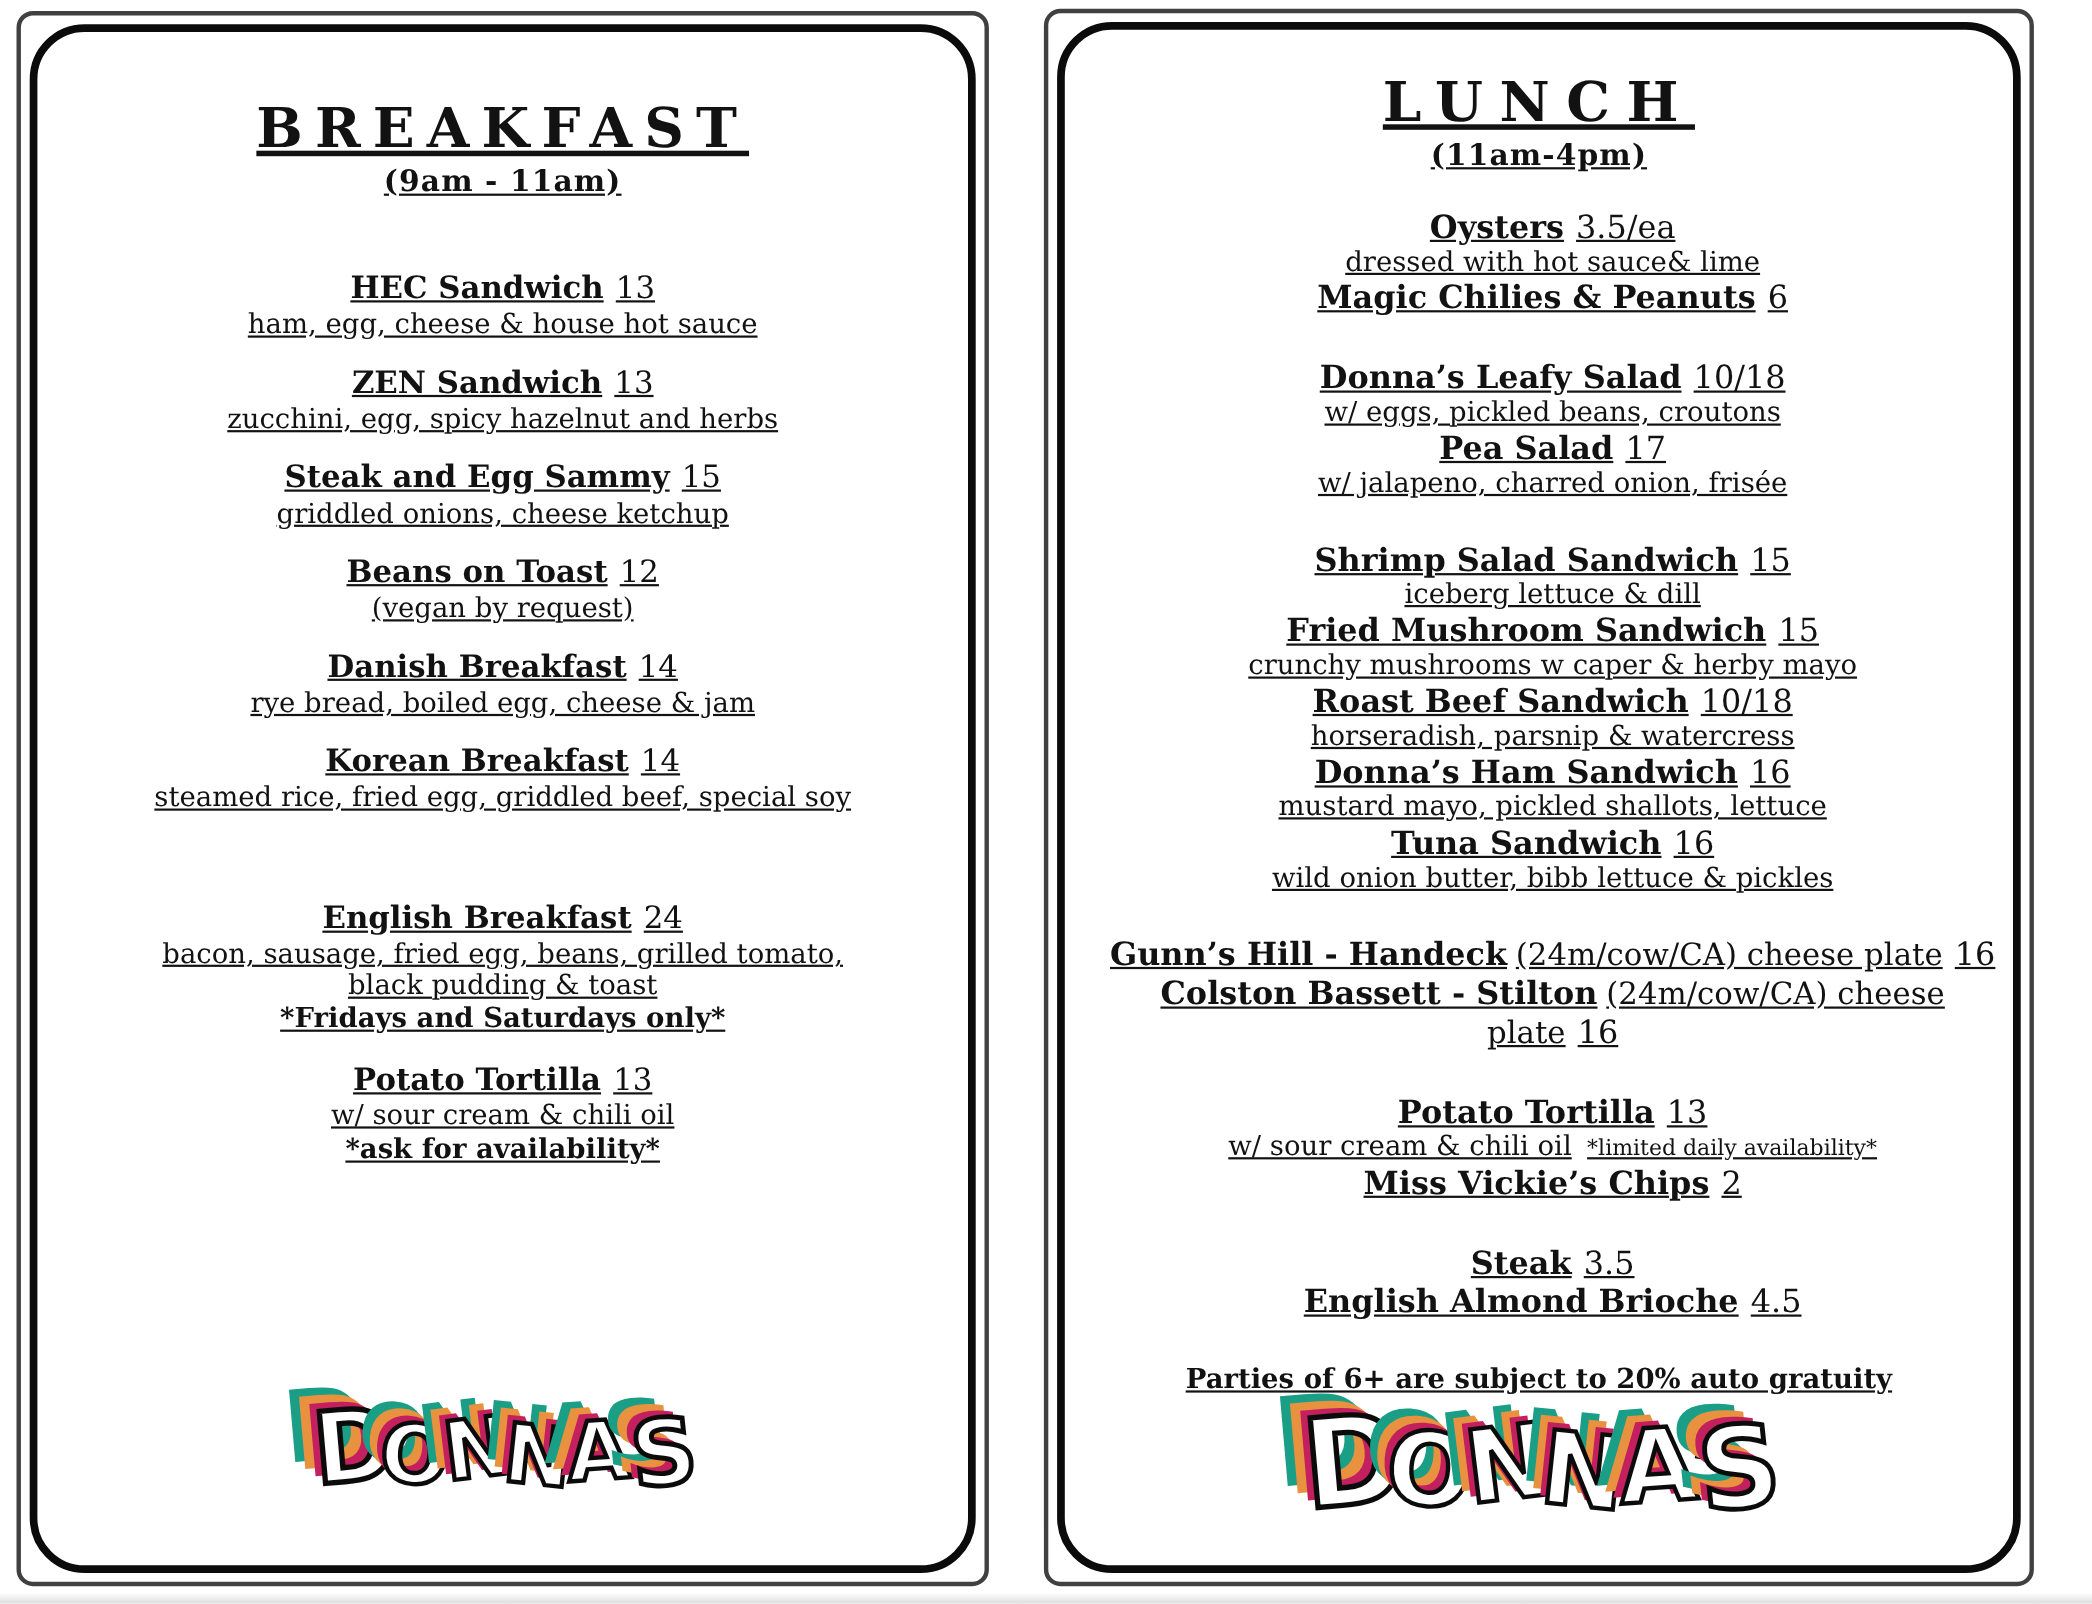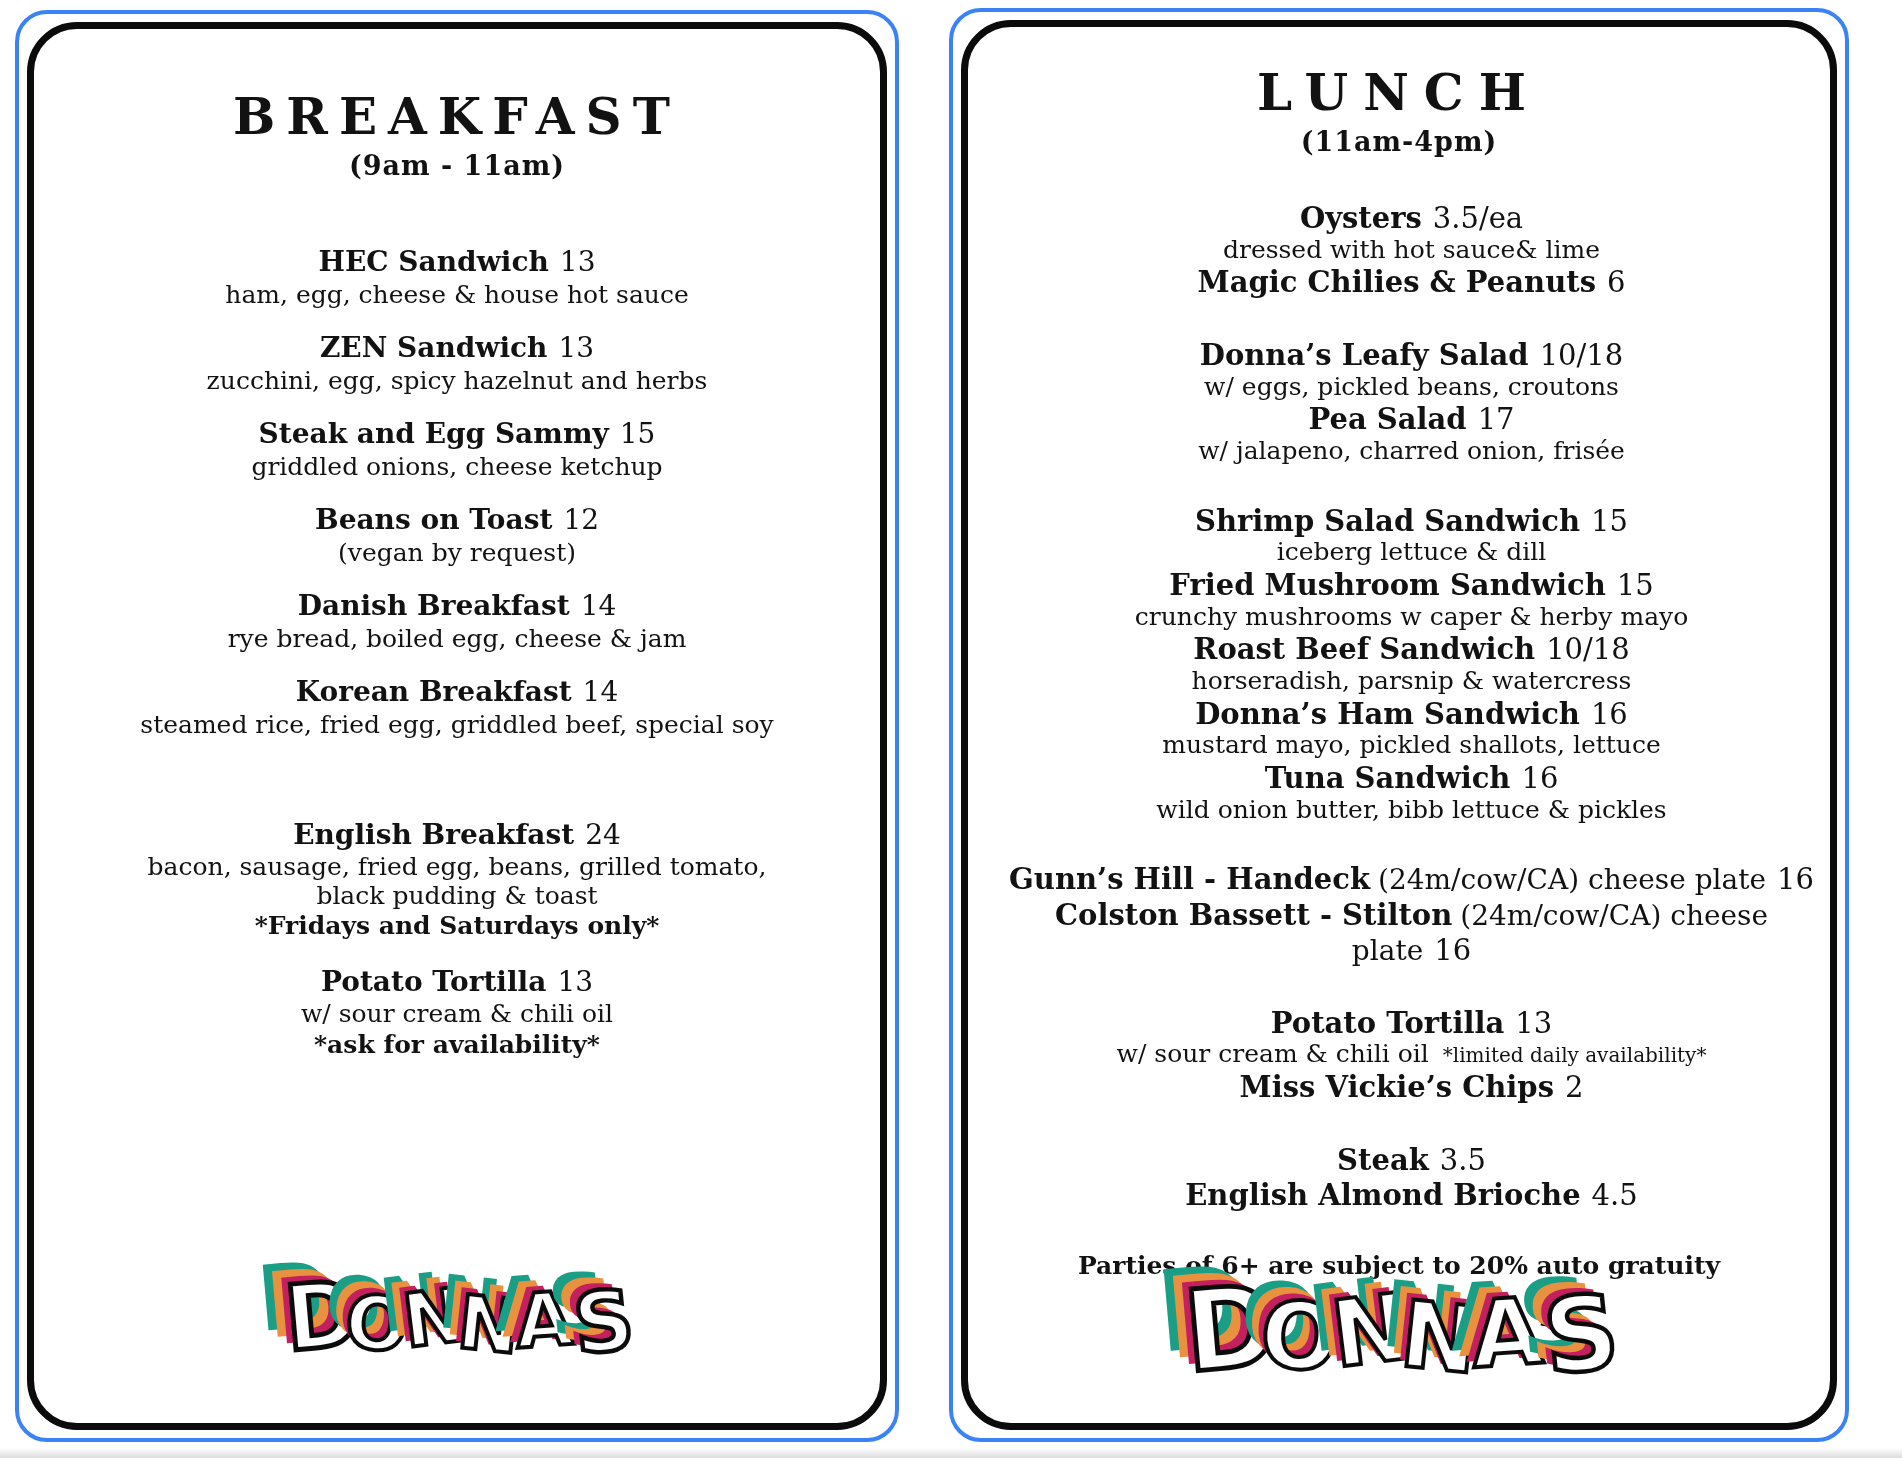--- a/index.html
+++ b/index.html
@@ -3,34 +3,34 @@
 <meta charset="utf-8">
 <style>
   * { margin:0; padding:0; box-sizing:border-box; }
   html,body { width:1902px; height:1458px; background:#ffffff; overflow:hidden;
               font-family:"DejaVu Serif","Liberation Serif",serif; color:#121212; }
   .stage { position:relative; width:1902px; height:1458px; background:#fff; }
   .bottom-shade { position:absolute; left:0; bottom:0; width:100%; height:10px;
                   background:linear-gradient(#ffffff,#dcdcdc); }
 
   
-  .card-outer { position:absolute; border:4px solid #3b82f6; border-radius:32px; padding:8px; background:#fff; }
+  .card-outer { position:absolute; border:4px solid #404040; border-radius:15px; padding:8px; background:#fff;text-decoration:underline; }
   .card-inner { width:100%; height:100%; border:7px solid #0b0b0b; border-radius:50px;
                 position:relative; text-align:center; overflow:hidden; background:#fff; }
   #card-breakfast { left:15px; top:10px; width:884px; height:1432px; }
   #card-lunch     { left:949px; top:8px;  width:900px; height:1434px; }
 
   
   .panel-title { font-weight:bold; font-size:50px; letter-spacing:11px; margin-top:58px; }
   #card-lunch .panel-title { margin-top:36px; letter-spacing:15px; }
   .panel-hours { font-weight:bold; font-size:27px; margin-top:4px; letter-spacing:1px; }
 
   
   .items { margin-top:64px; }
-  #card-lunch .items { margin-top:44px;padding-left:25px; }
+  #card-lunch .items { margin-top:32px;padding-left:25px; }
   .group { margin-bottom:0; }
   #card-breakfast .group-1 { margin-top:78px; }
   #card-lunch .group { margin-bottom:38px; }
 
   .item-line { font-size:28px; line-height:1.2; }
   .item-name { font-weight:bold; }
   .item-suffix { font-weight:normal; font-size:28px; margin-left:8px; }
   .item-price { font-weight:normal; margin-left:11px; }
   .item-desc { font-size:25px; line-height:1.14; }
   .inline-note { font-size:20px; margin-left:14px; }

